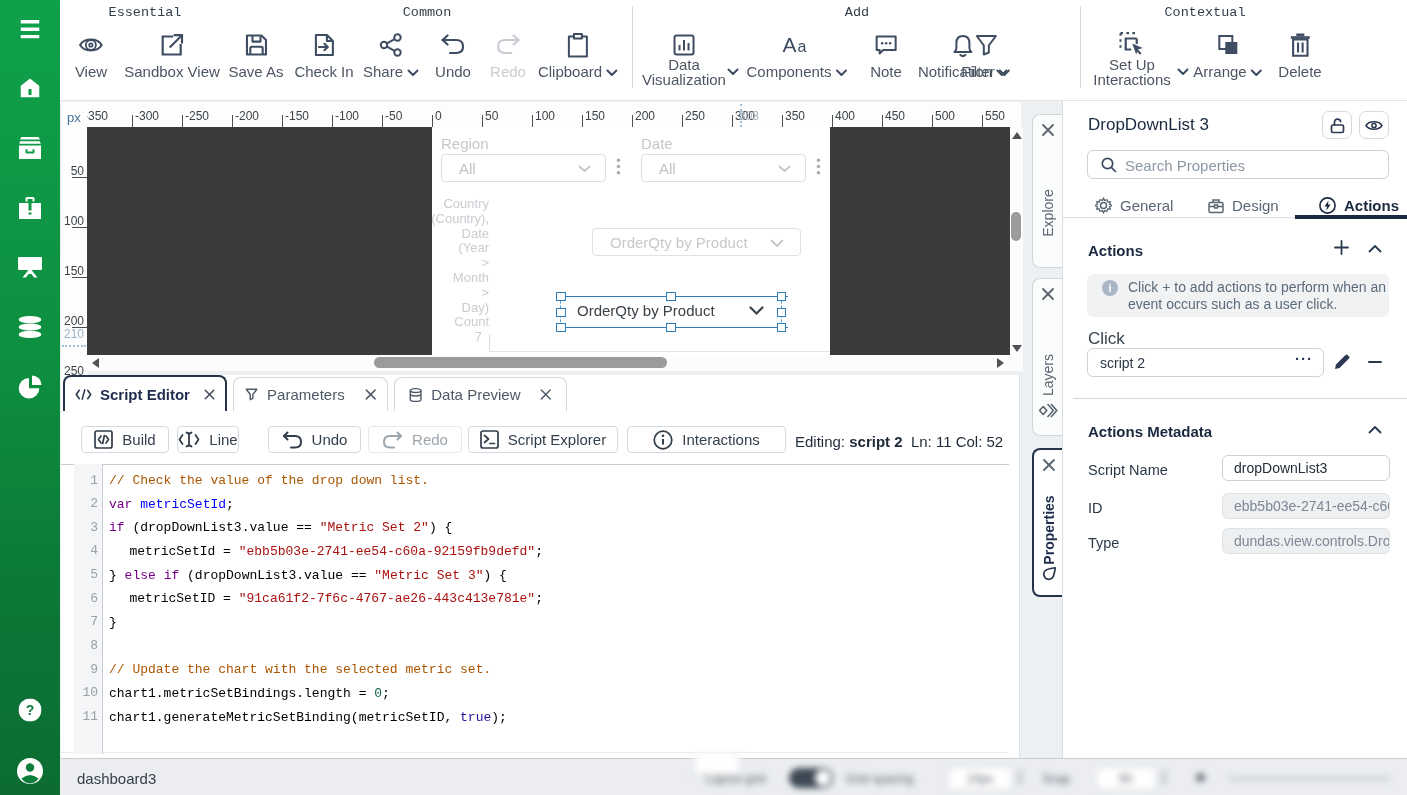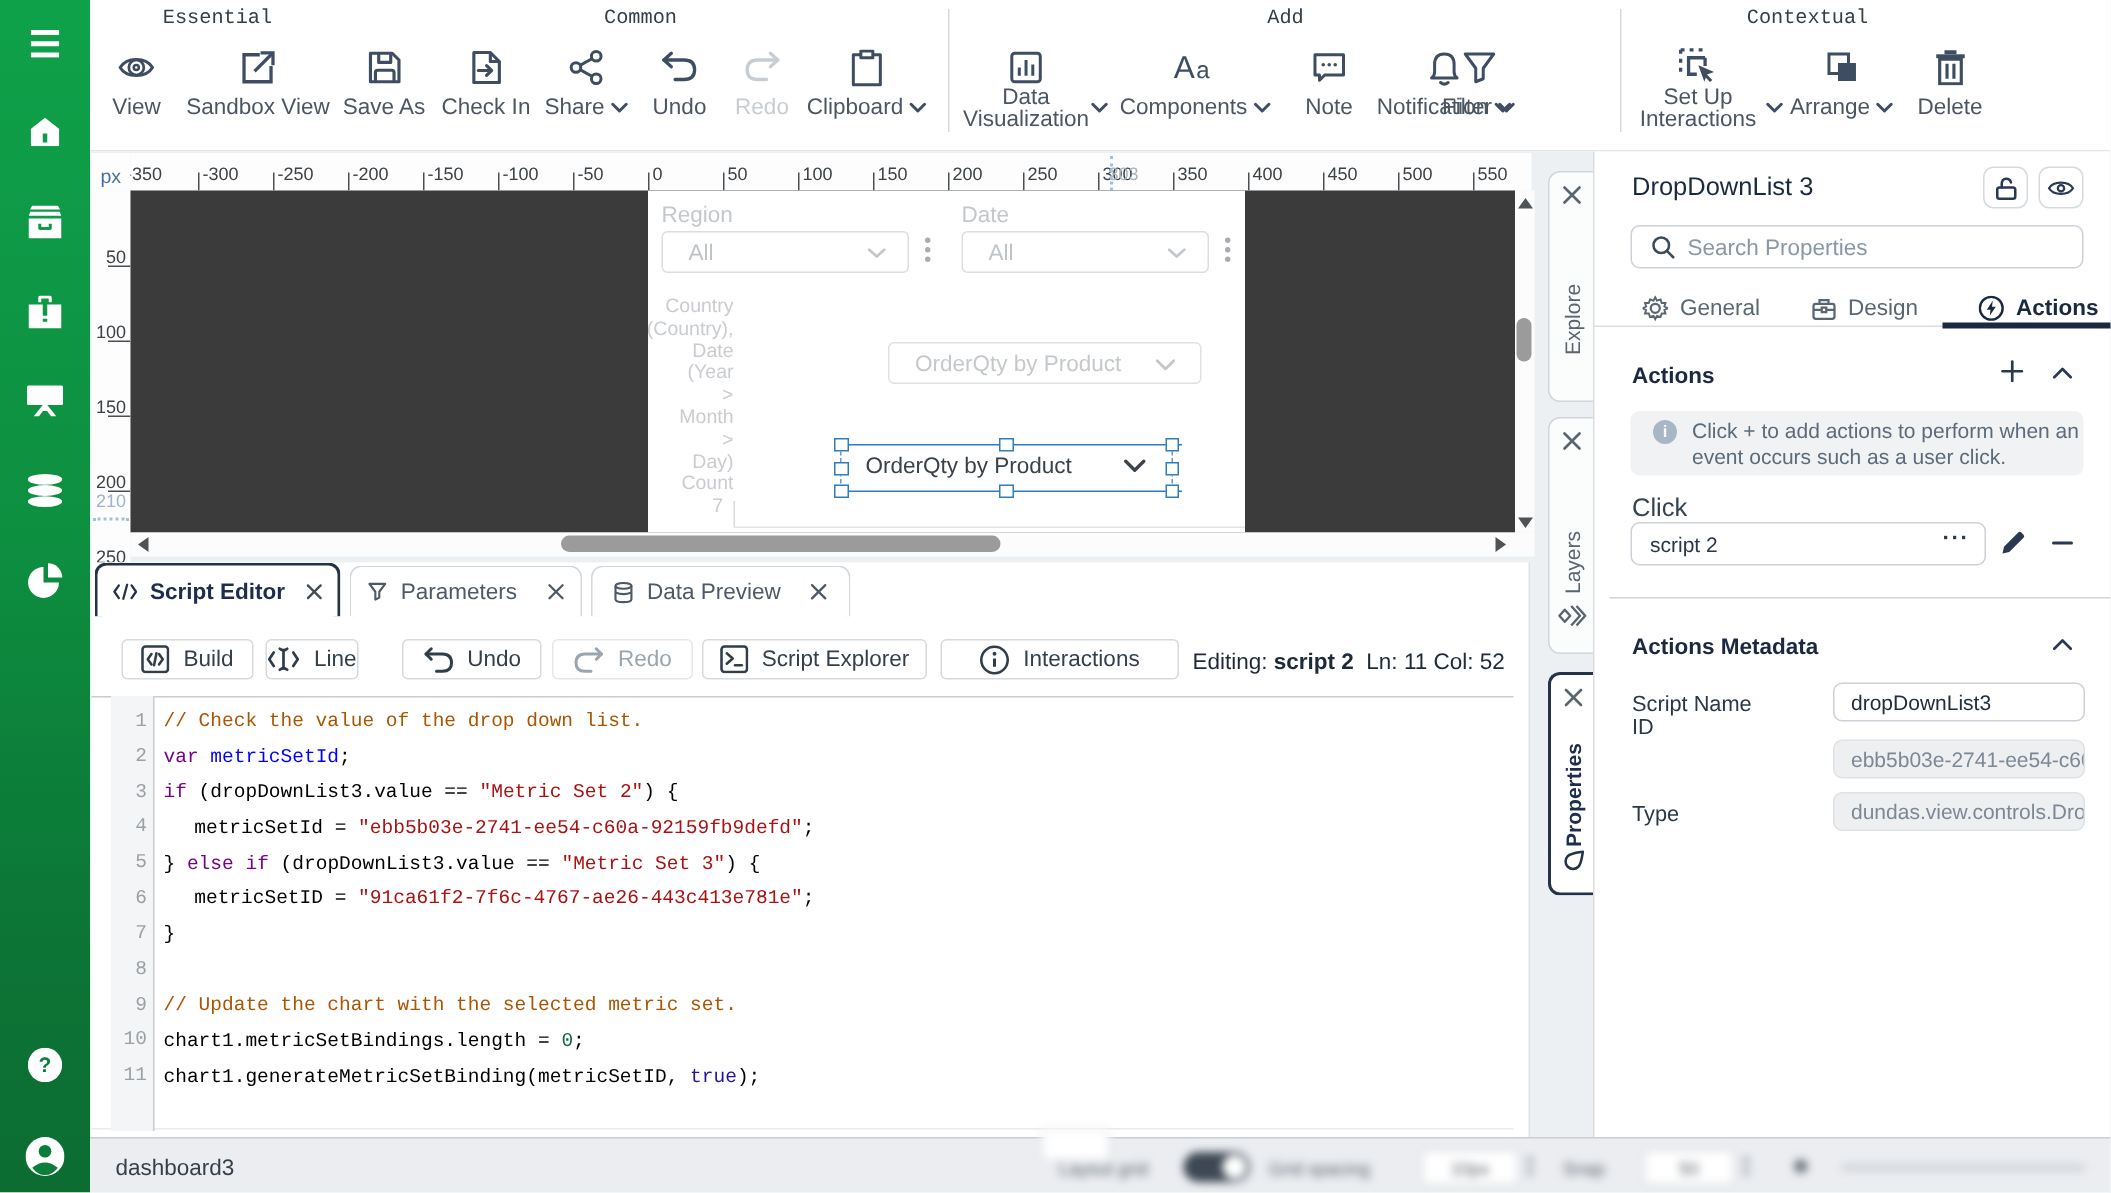--- a/index.html
+++ b/index.html
@@ -808,21 +808,21 @@
   <div class="abs" style="left:25px;top:322px;font-size:15px;font-weight:bold;color:#1b2940">Actions Metadata</div>
   <div class="abs" style="left:305px;top:324px">
       <svg width="14" height="9" viewBox="0 0 14 9">
         <path d="M1.5 7.5 L7 2 L12.5 7.5" fill="none" stroke="#2a3950" stroke-width="1.8" stroke-linecap="round" stroke-linejoin="round"></path>
       </svg>
     </div>
   <div class="abs" style="left:25px;top:361px;font-size:14.5px;color:#2b3848">Script Name</div>
   <div class="abs" style="left:159px;top:354px;width:168px;height:26px;border:1px solid #ccd2d8;border-radius:6px;background:#fff">
     <div class="abs" style="left:11px;top:4px;font-size:14px;color:#222e3c">dropDownList3</div>
   </div>
-  <div class="abs" style="left:25px;top:376px;font-size:14.5px;color:#2b3848">ID</div>
+  <div class="abs" style="left:25px;top:399px;font-size:14.5px;color:#2b3848">ID</div>
   <div class="abs" style="left:159px;top:392px;width:168px;height:26px;border:1px solid #dfe2e5;border-radius:6px;background:#edeff1;overflow:hidden">
     <div class="abs" style="left:11px;top:4px;font-size:14px;color:#7c8896;white-space:nowrap">ebb5b03e-2741-ee54-c60a</div>
   </div>
   <div class="abs" style="left:25px;top:434px;font-size:14.5px;color:#2b3848">Type</div>
   <div class="abs" style="left:159px;top:427px;width:168px;height:26px;border:1px solid #dfe2e5;border-radius:6px;background:#edeff1;overflow:hidden">
     <div class="abs" style="left:11px;top:4px;font-size:14px;color:#7c8896;white-space:nowrap">dundas.view.controls.Drop</div>
   </div>
 </div>
 <div id="statusbar" class="abs">
   <div class="abs" style="left:17px;top:11px;font-size:15px;color:#343f4a">dashboard3</div>

